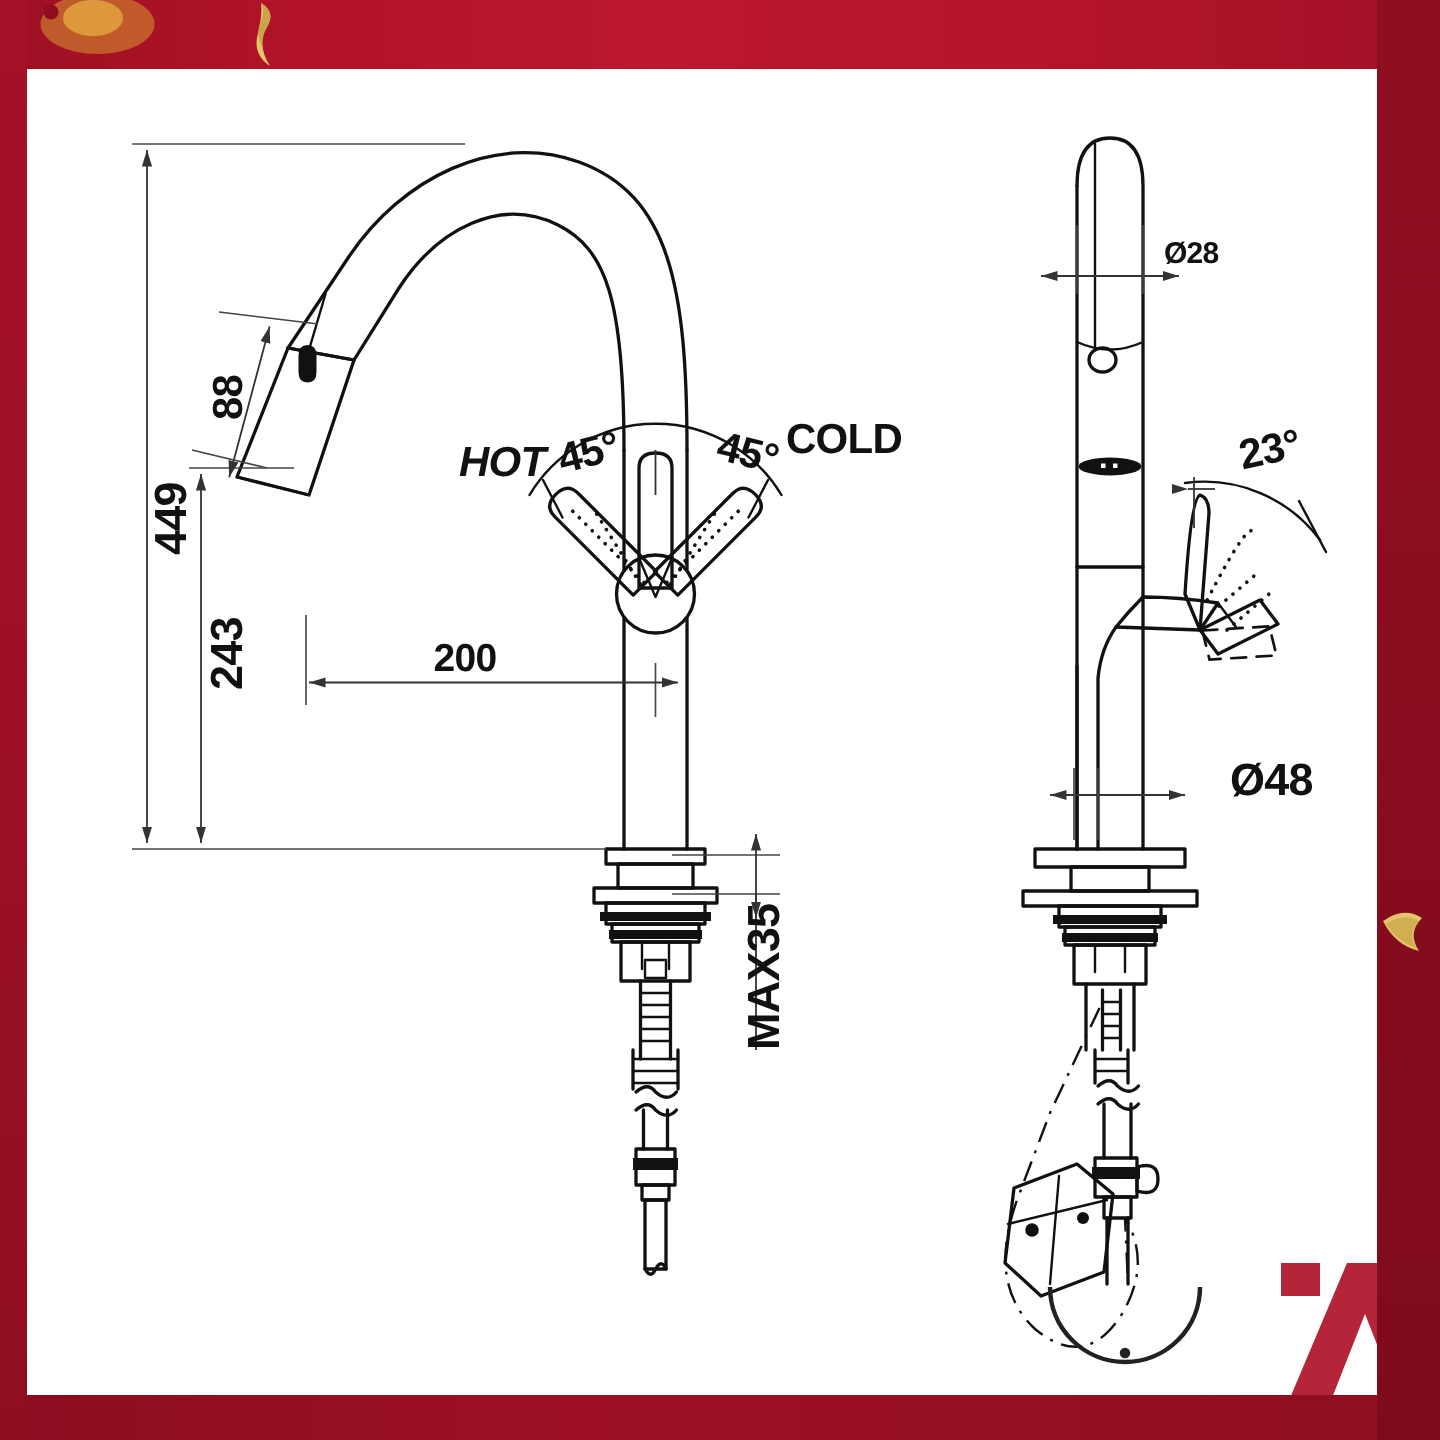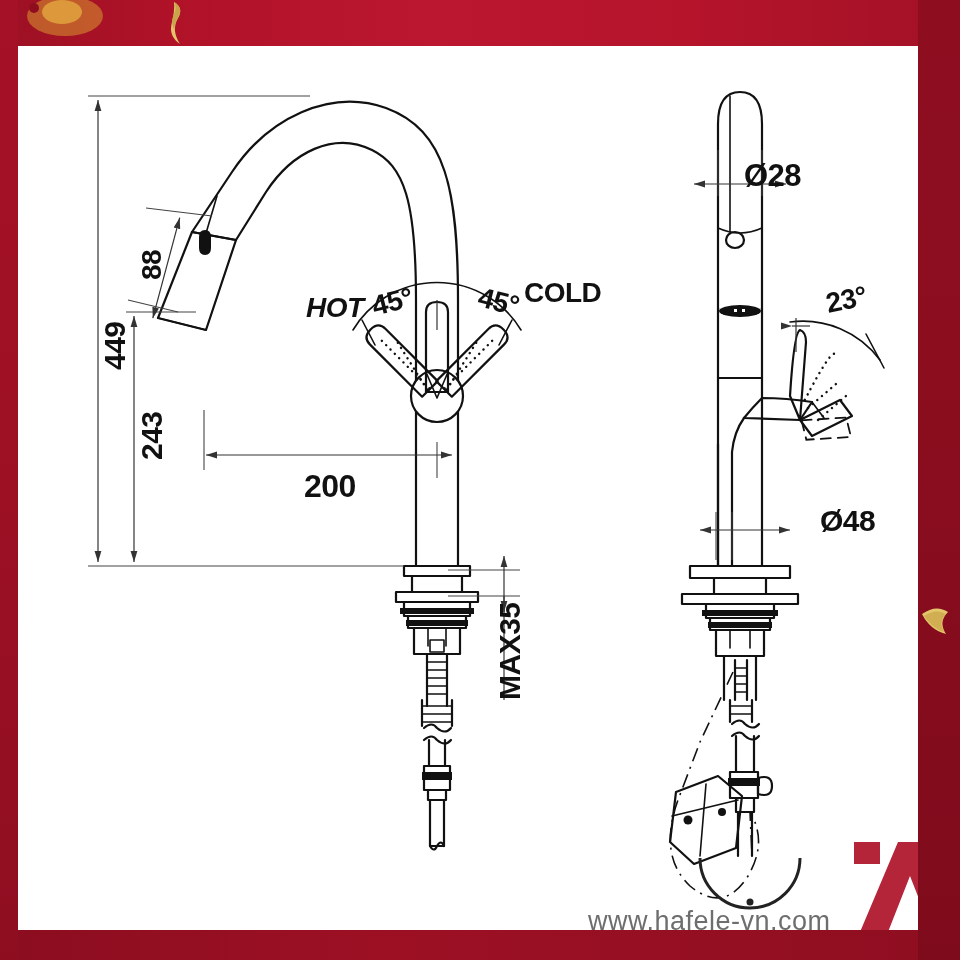--- a/index.html
+++ b/index.html
@@ -276,39 +276,38 @@
       <path class="ln-h" d="M732,512 L732,560"></path>
     </g>
   </svg>
 
   <div class="dim rot90" style="left:98px;top:370px;font-size:30px;">449</div>
 
   <div class="dim rot90" style="left:135px;top:460px;font-size:30px;">243</div>
 
   <div class="dim rot90" style="left:136px;top:280px;font-size:28px;">88</div>
 
-  <div class="dim" style="left:304px;top:423px;font-size:32px;margin-top:45px;">200</div>
+  <div class="dim" style="left:289px;top:423px;font-size:26px;">200</div>
 
   <div class="dim rot90" style="left:493px;top:700px;font-size:30px;">MAX35</div>
 
-  <div class="dim" style="left:744px;top:158px;font-size:31px;">Ø28</div>
+  <div class="dim" style="left:776px;top:158px;font-size:20px;">Ø28</div>
 
   <div class="dim" style="left:820px;top:504px;font-size:30px;">Ø48</div>
 
   <div class="dim" style="left:306px;top:292px;font-size:28px;font-style:italic;">HOT</div>
 
   <div class="dim" style="left:372px;top:286px;font-size:28px;transform:rotate(-14deg);">45°</div>
 
   <div class="dim" style="left:478px;top:286px;font-size:28px;transform:rotate(14deg);">45°</div>
 
   <div class="dim" style="left:524px;top:277px;font-size:28px;">COLD</div>
 
   <div class="dim" style="left:826px;top:284px;font-size:28px;transform:rotate(-12deg);">23°</div>
 
-  <div class="watermark" style="left:588px;top:906px;font-size:27px;">www.hafele-vn.com</div>
 
   <svg class="logo-wrap" style="left:690px;top:858px;" width="120" height="60" viewBox="0 0 120 60">
     <path d="M10,0 A 50 50 0 0 0 110,0" fill="none" stroke="#222" stroke-width="3"></path>
     <circle cx="60" cy="44" r="3.5" fill="#222"></circle>
   </svg>
 
   <svg class="logo-wrap" style="left:848px;top:836px;" width="112" height="96" viewBox="0 0 112 96">
     <rect x="6" y="6" width="26" height="22" fill="#b5253a"></rect>
     <path d="M50,6 L74,6 L112,96 L84,96 L62,40 L40,96 L12,96 Z" fill="#b5253a"></path>
     <path d="M62,50 L78,90 L46,90 Z" fill="#ffffff"></path>

